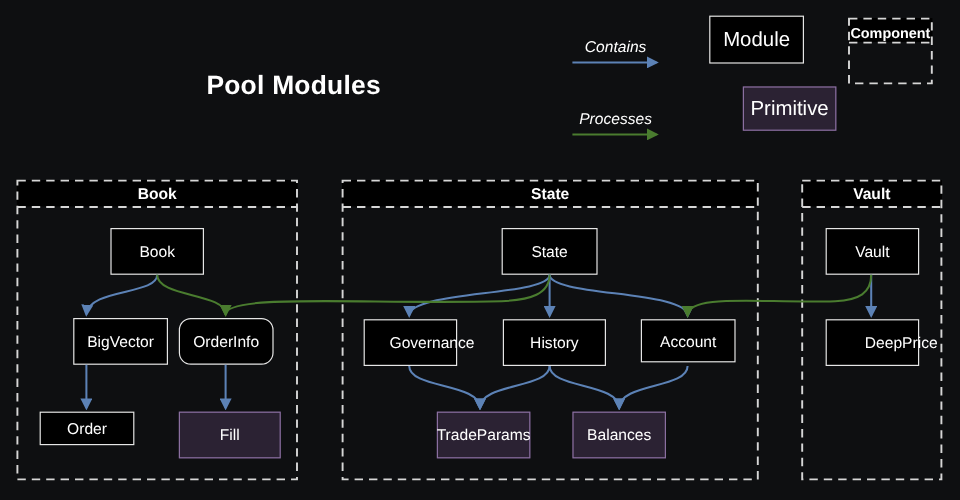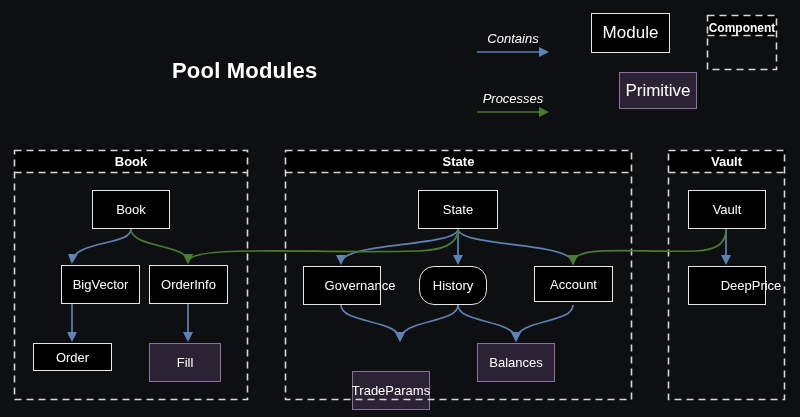--- a/index.html
+++ b/index.html
@@ -86,43 +86,43 @@
   <div class="abs container-title" style="left:668px;top:150px;width:117px;height:22px;">
     <span>Vault</span>
   </div>
 
   <div class="abs node" style="left:92px;top:190px;width:78px;height:39px;">
     <span>Book</span>
   </div>
   <div class="abs node" style="left:33px;top:265px;width:79px;height:39px;margin-left:28px;">
     <span>BigVector</span>
   </div>
-  <div class="abs node" style="left:149px;top:265px;width:79px;height:39px;">
+  <div class="abs node" style="left:149px;top:265px;width:79px;height:39px;border-radius:10px;">
     <span>OrderInfo</span>
   </div>
   <div class="abs node" style="left:33px;top:343px;width:79px;height:28px;">
     <span>Order</span>
   </div>
-  <div class="abs node primitive" style="left:149px;top:343px;width:72px;height:39px;">
+  <div class="abs node primitive" style="left:149px;top:343px;width:85px;height:39px;">
     <span>Fill</span>
   </div>
 
   <div class="abs node" style="left:418px;top:190px;width:80px;height:39px;">
     <span>State</span>
   </div>
   <div class="abs node" style="left:303px;top:266px;width:78px;height:39px;padding-left:36px;">
     <span>Governance</span>
   </div>
-  <div class="abs node" style="left:419px;top:266px;width:68px;height:39px;border-radius:15px;">
+  <div class="abs node" style="left:419px;top:266px;width:86px;height:39px;">
     <span>History</span>
   </div>
   <div class="abs node" style="left:534px;top:266px;width:79px;height:36px;">
     <span>Account</span>
   </div>
-  <div class="abs node primitive" style="left:352px;top:343px;width:78px;height:39px;margin-top:28px;">
+  <div class="abs node primitive" style="left:364px;top:343px;width:78px;height:39px;">
     <span>TradeParams</span>
   </div>
   <div class="abs node primitive" style="left:477px;top:343px;width:78px;height:39px;">
     <span>Balances</span>
   </div>
 
   <div class="abs node" style="left:688px;top:190px;width:78px;height:39px;">
     <span>Vault</span>
   </div>
   <div class="abs node" style="left:688px;top:266px;width:78px;height:39px;padding-left:48px;">

